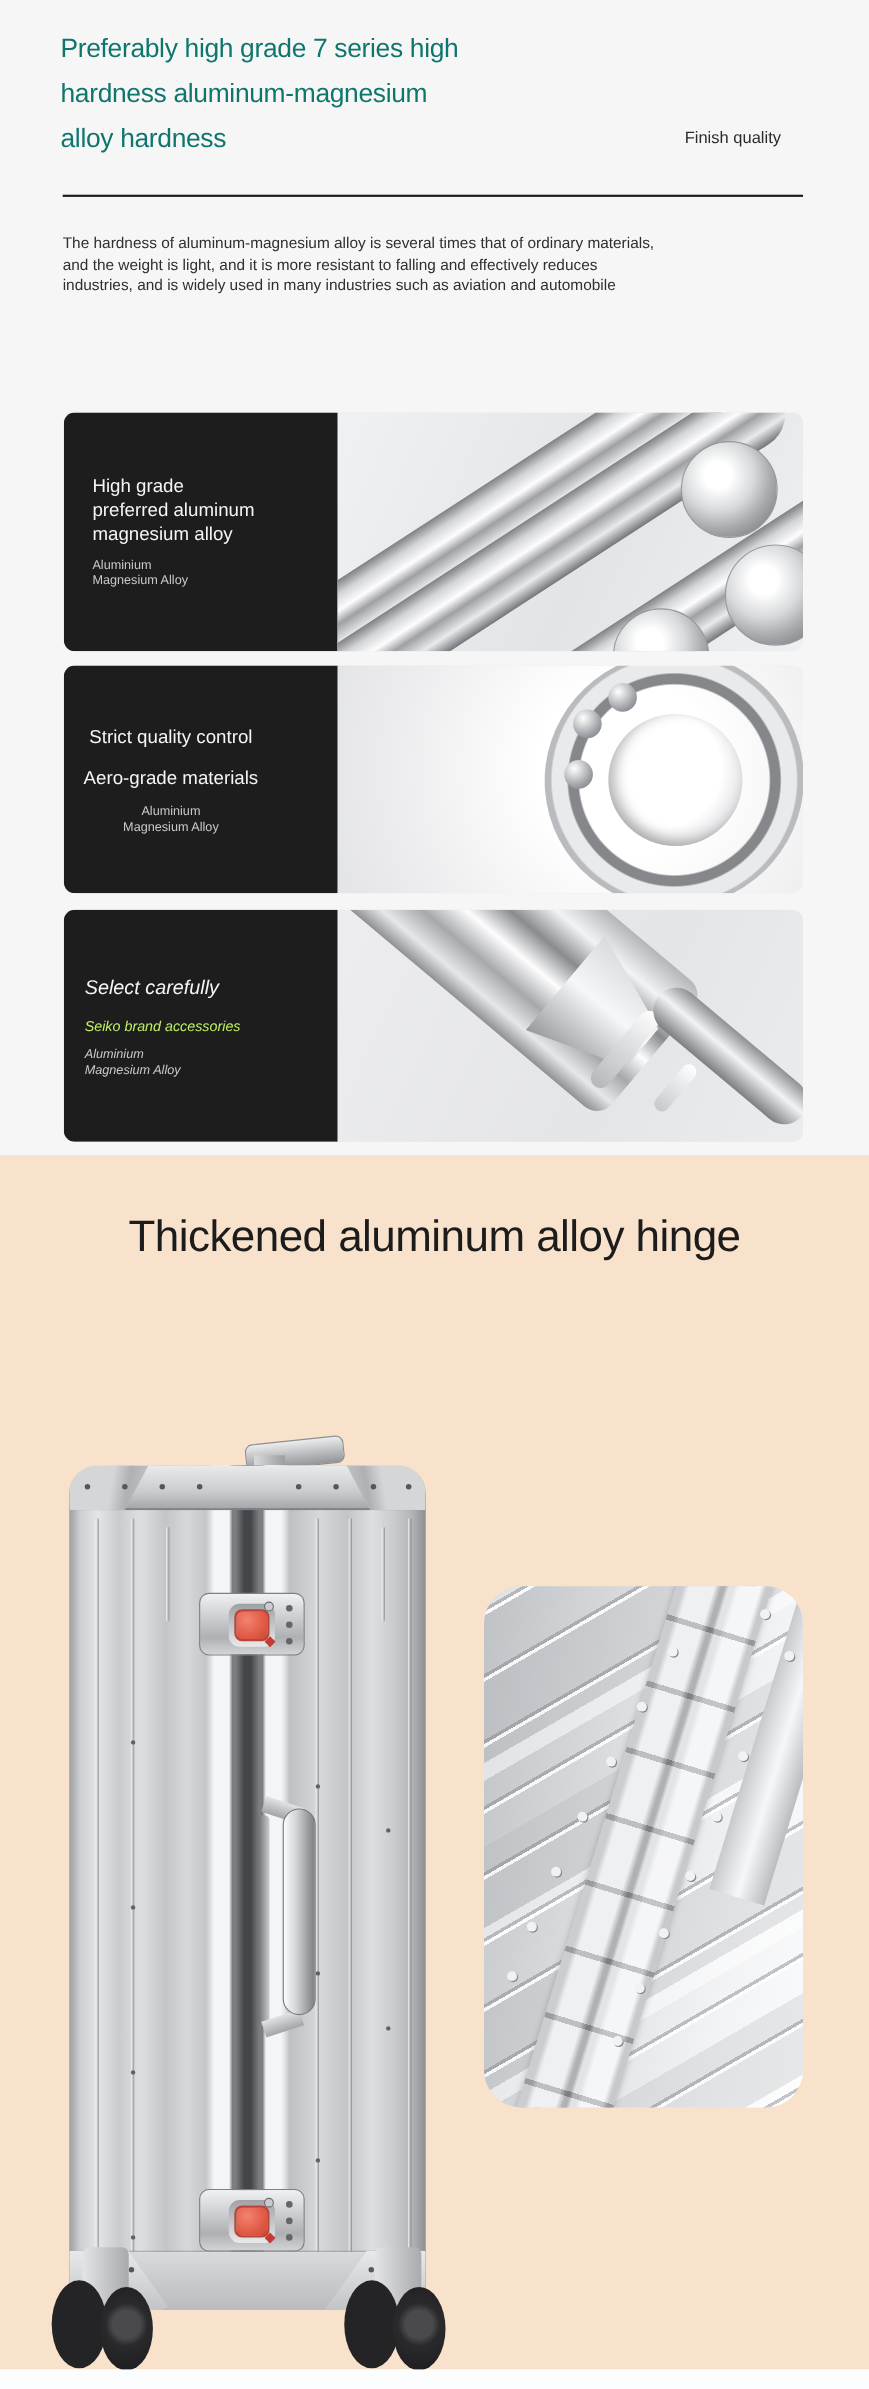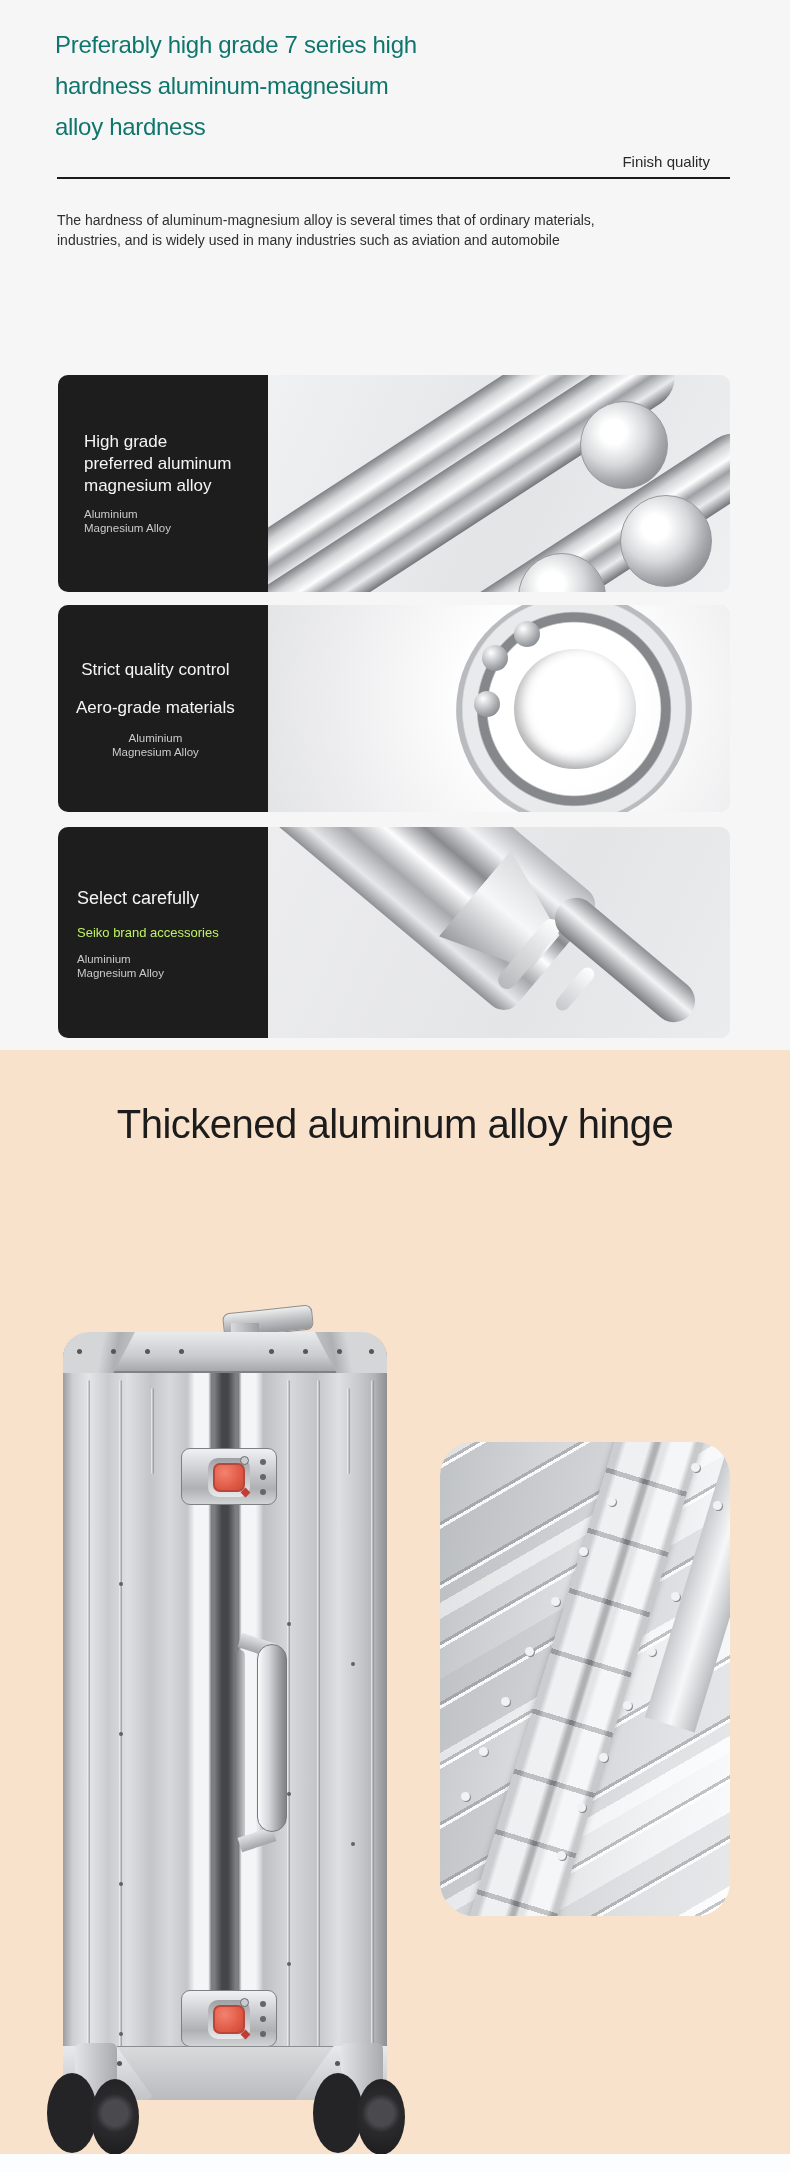--- a/index.html
+++ b/index.html
@@ -3,29 +3,29 @@
 <meta charset="utf-8">
 <style>
   html,body{margin:0;padding:0;background:#e8e8e8;}
   *{box-sizing:border-box;}
   .page{position:relative;width:790px;height:2172px;margin:0 auto;background:#f6f6f6;
         font-family:"Liberation Sans","DejaVu Sans",sans-serif;overflow:hidden;}
   .abs{position:absolute;}
 
   
   .h1{left:55px;top:24px;font-size:24px;line-height:41px;color:#0f766e;letter-spacing:-0.3px;}
-  .tagline{left:0;top:153px;width:710px;text-align:right;font-size:15px;color:#2b2b2b;}
+  .tagline{left:0;top:117px;width:710px;text-align:right;font-size:15px;color:#2b2b2b;}
   .rule{left:57px;top:177px;width:673px;height:2px;background:#1b1b1b;}
   .para1{left:57px;top:211px;font-size:14px;line-height:19.5px;color:#2f2f2f;}
 
   .card{left:58px;width:672px;border-radius:10px;overflow:hidden;display:flex;background:#ebebed;}
   .card1{top:375px;height:217px;}
   .card2{top:605px;height:207px;text-align:center;}
-  .card3{top:827px;height:211px;}
-  .panel{width:210px;height:100%;background:#1d1d1d;flex:none;position:relative;}
+  .card3{top:827px;height:211px;font-style:italic;}
+  .panel{width:249px;height:100%;background:#1d1d1d;flex:none;position:relative;}
   .panel .txt{position:absolute;left:26px;}
   .ctitle{font-size:17px;line-height:22px;color:#f5f5f5;}
   .ctitle2{font-size:13px;color:#bef264;}
   .csub{font-size:11.5px;line-height:14px;color:#c9c9c9;}
   .cimg{position:relative;flex:1;overflow:hidden;}
 
   
   .rods{background:linear-gradient(115deg,#f0f1f2 0%,#e3e4e6 55%,#eef0f1 100%);}
   .rod{position:absolute;height:62px;width:600px;border-radius:31px;transform:rotate(-33deg);
        background:linear-gradient(180deg,#7f8184 0%,#d2d4d6 18%,#fdfdfe 38%,#9ea0a4 55%,#e9eaec 78%,#73757a 100%);}
@@ -163,20 +163,21 @@
 
   <div class="abs h1">
     <div>Preferably high grade 7 series high</div>
     <div>hardness aluminum-magnesium</div>
     <div>alloy hardness</div>
   </div>
   <div class="abs tagline">Finish quality</div>
   <div class="abs rule"></div>
   <div class="abs para1">
     <div>The hardness of aluminum-magnesium alloy is several times that of ordinary materials,</div>
+    <div>and the weight is light, and it is more resistant to falling and effectively reduces</div>
     <div>industries, and is widely used in many industries such as aviation and automobile</div>
   </div>
 
   <div class="abs card card1">
     <div class="panel">
       <div class="txt" style="top:56px;">
         <div class="ctitle">High grade</div>
         <div class="ctitle">preferred aluminum</div>
         <div class="ctitle">magnesium alloy</div>
         <div style="height:10px;"></div>

